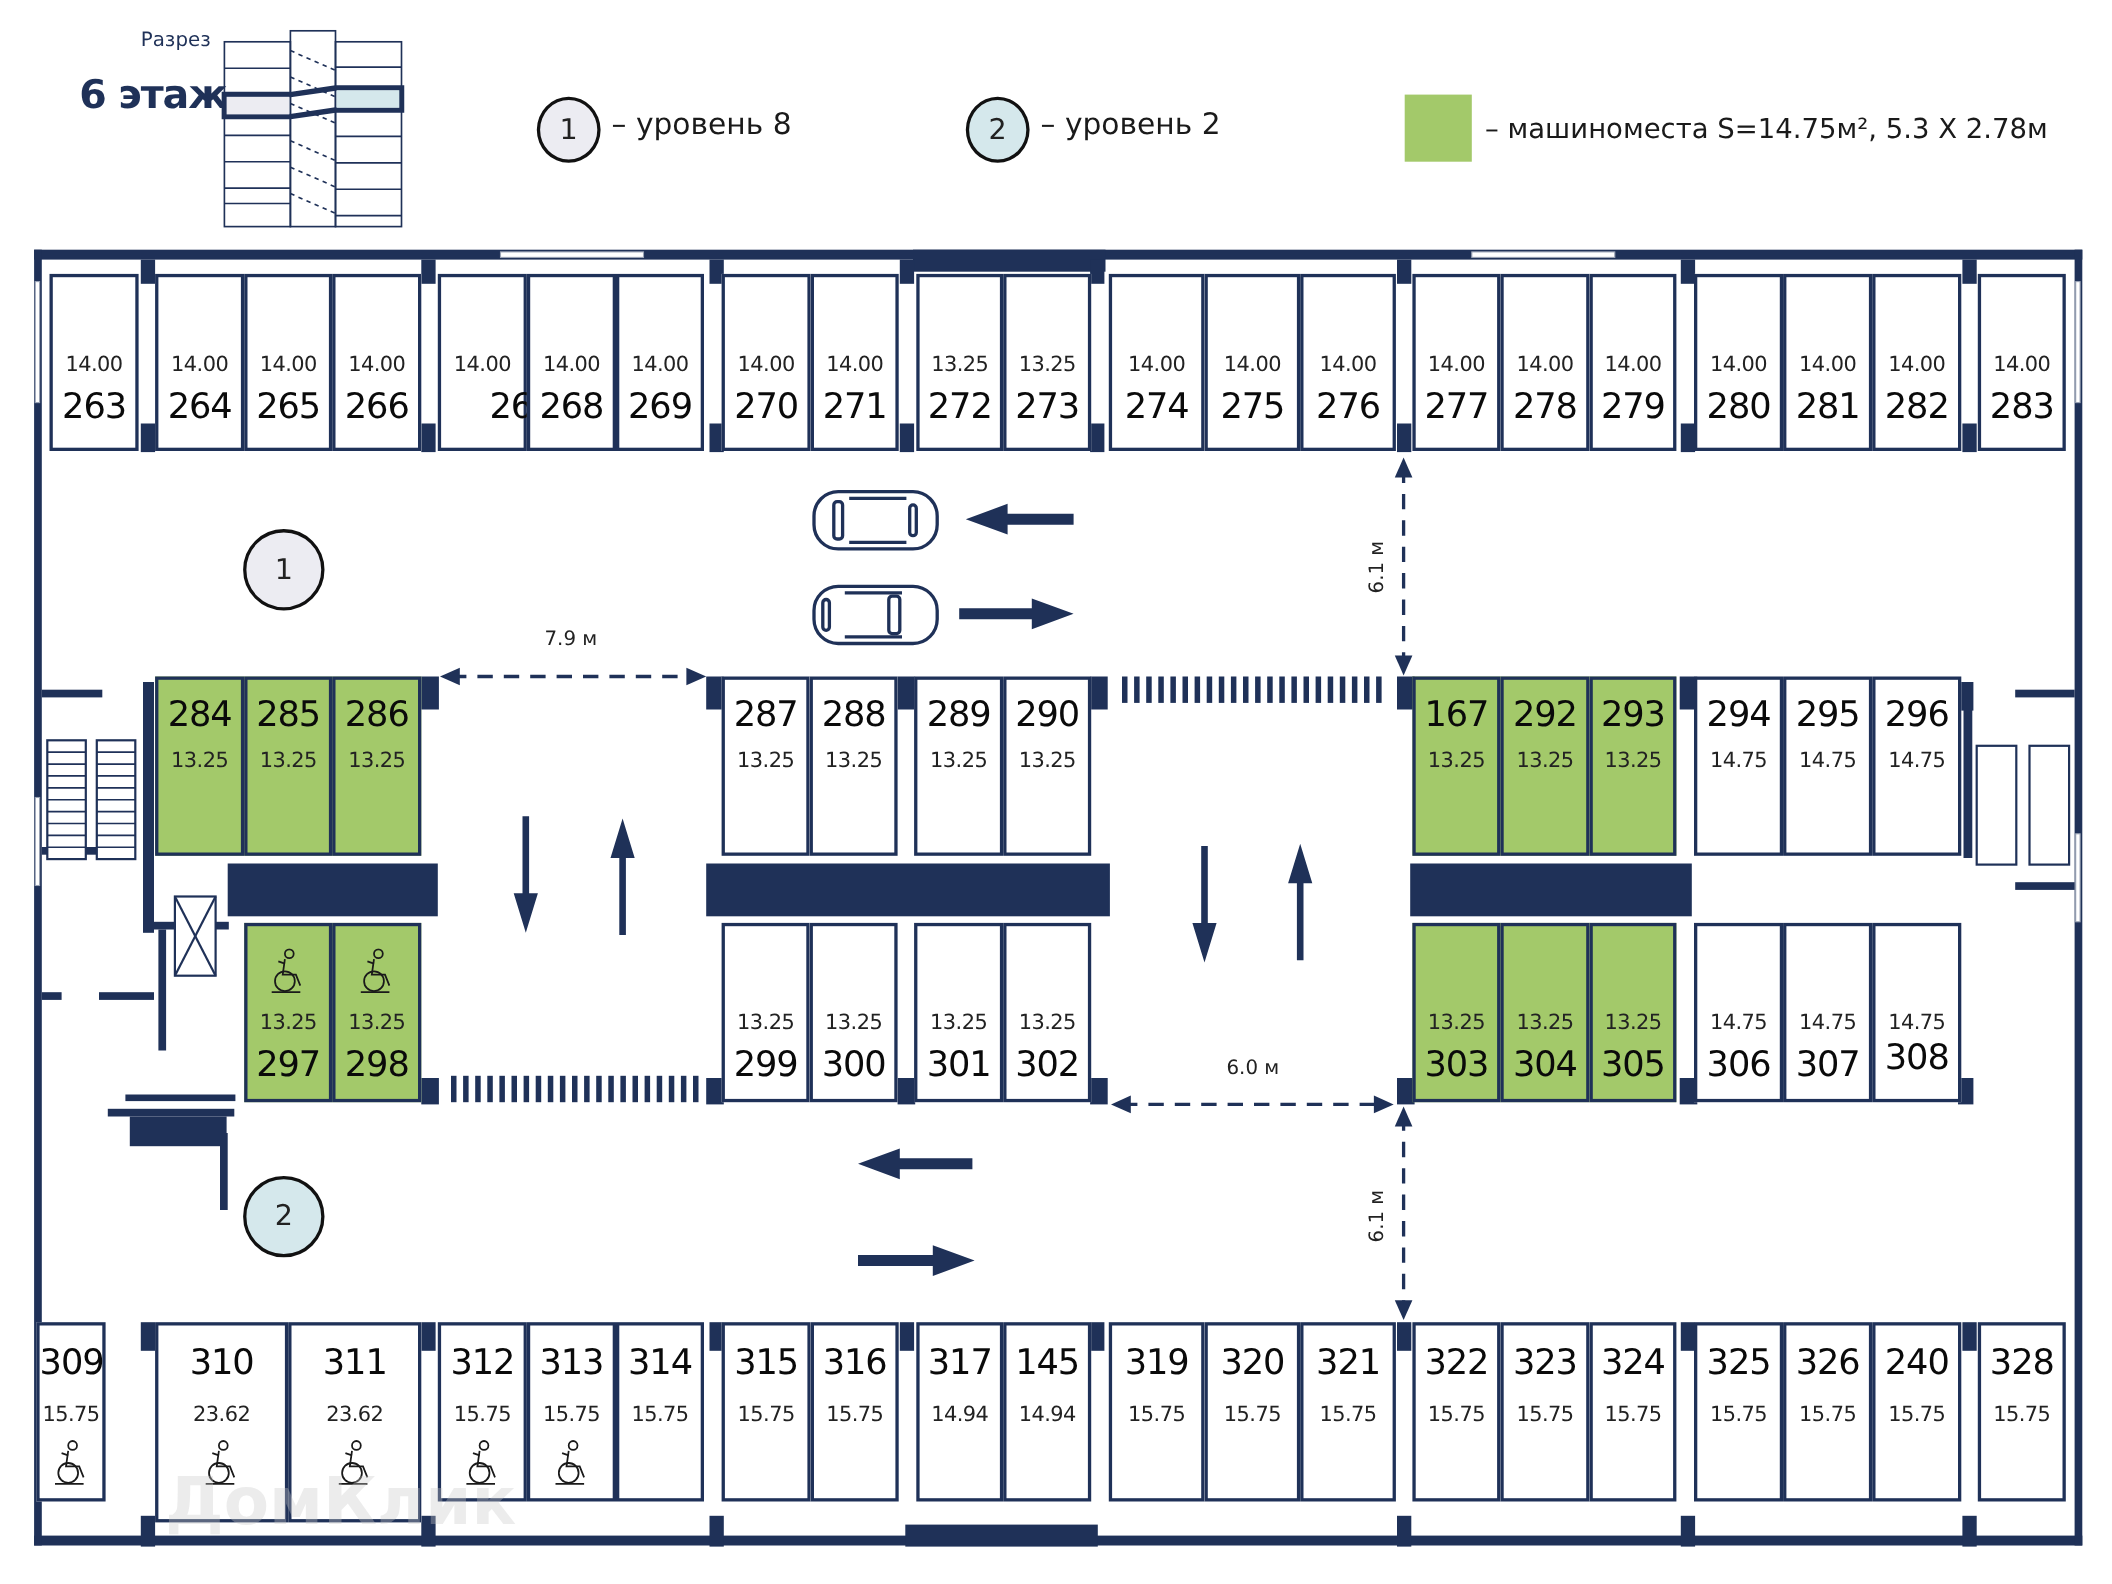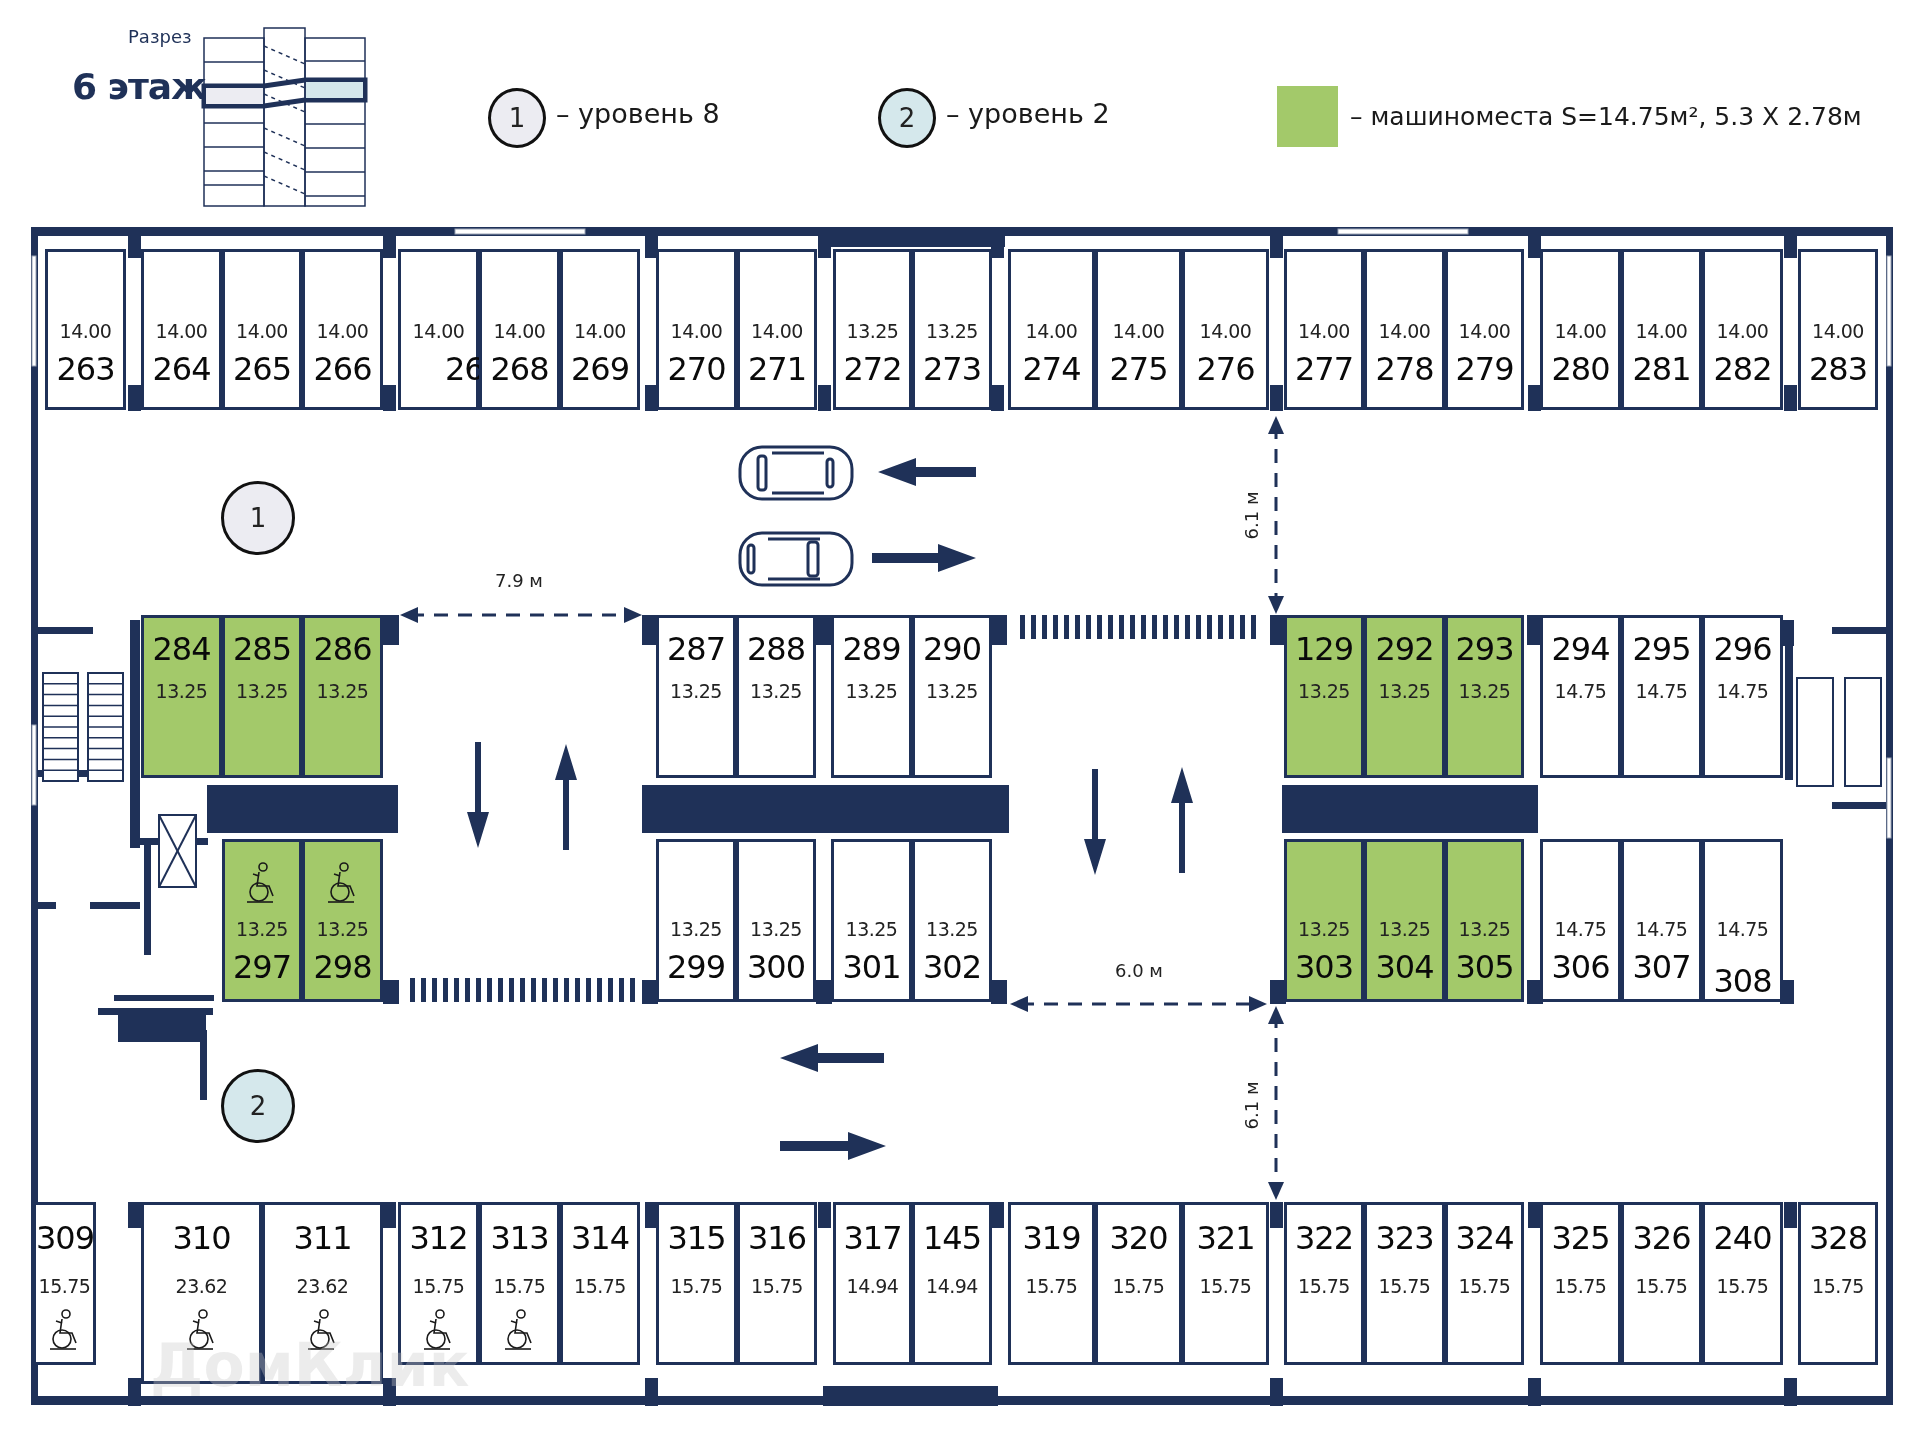--- a/index.html
+++ b/index.html
@@ -394,21 +394,21 @@
     </div>
     <div class="stall" style="left: 831px; top: 615px; width: 81px; height: 163px;">
       <div class="num" style="top: 12px;">289</div>
       <div class="area" style="top: 62px;">13.25</div>
     </div>
     <div class="stall" style="left: 912px; top: 615px; width: 80px; height: 163px;">
       <div class="num" style="top: 12px;">290</div>
       <div class="area" style="top: 62px;">13.25</div>
     </div>
     <div class="stall green" style="left: 1284px; top: 615px; width: 80px; height: 163px;">
-      <div class="num" style="top: 12px;">129</div>
+      <div class="num" style="top: 12px;">167</div>
       <div class="area" style="top: 62px;">13.25</div>
     </div>
     <div class="stall green" style="left: 1364px; top: 615px; width: 81px; height: 163px;">
       <div class="num" style="top: 12px;">292</div>
       <div class="area" style="top: 62px;">13.25</div>
     </div>
     <div class="stall green" style="left: 1445px; top: 615px; width: 79px; height: 163px;">
       <div class="num" style="top: 12px;">293</div>
       <div class="area" style="top: 62px;">13.25</div>
     </div>
@@ -480,21 +480,21 @@
     </div>
     <div class="stall" style="left: 1540px; top: 839px; width: 81px; height: 163px;">
       <div class="num" style="top: 106px;">306</div>
       <div class="area" style="top: 76px;">14.75</div>
     </div>
     <div class="stall" style="left: 1621px; top: 839px; width: 81px; height: 163px;">
       <div class="num" style="top: 106px;">307</div>
       <div class="area" style="top: 76px;">14.75</div>
     </div>
     <div class="stall" style="left: 1702px; top: 839px; width: 81px; height: 163px;">
-      <div class="num" style="top: 120px;">308</div>
+      <div class="num" style="top: 100px;">308</div>
       <div class="area" style="top: 76px;">14.75</div>
     </div>
     <div class="stall" style="left: 33px; top: 1202px; width: 63px; height: 163px;">
       <div class="num" style="top: 14px;">309</div>
       <div class="area" style="top: 70px;">15.75</div>
       <span class="wc" style="top: 104px;"><svg viewBox="0 0 34 42" width="34" height="42">
           <g fill="none" stroke="#1a1a1a" stroke-width="1.6">
             <circle cx="18" cy="5" r="4"></circle>
             <path d="M14 10 l-2 14 h12 l4 10"></path>
             <path d="M14 14 l-6 -2"></path>

